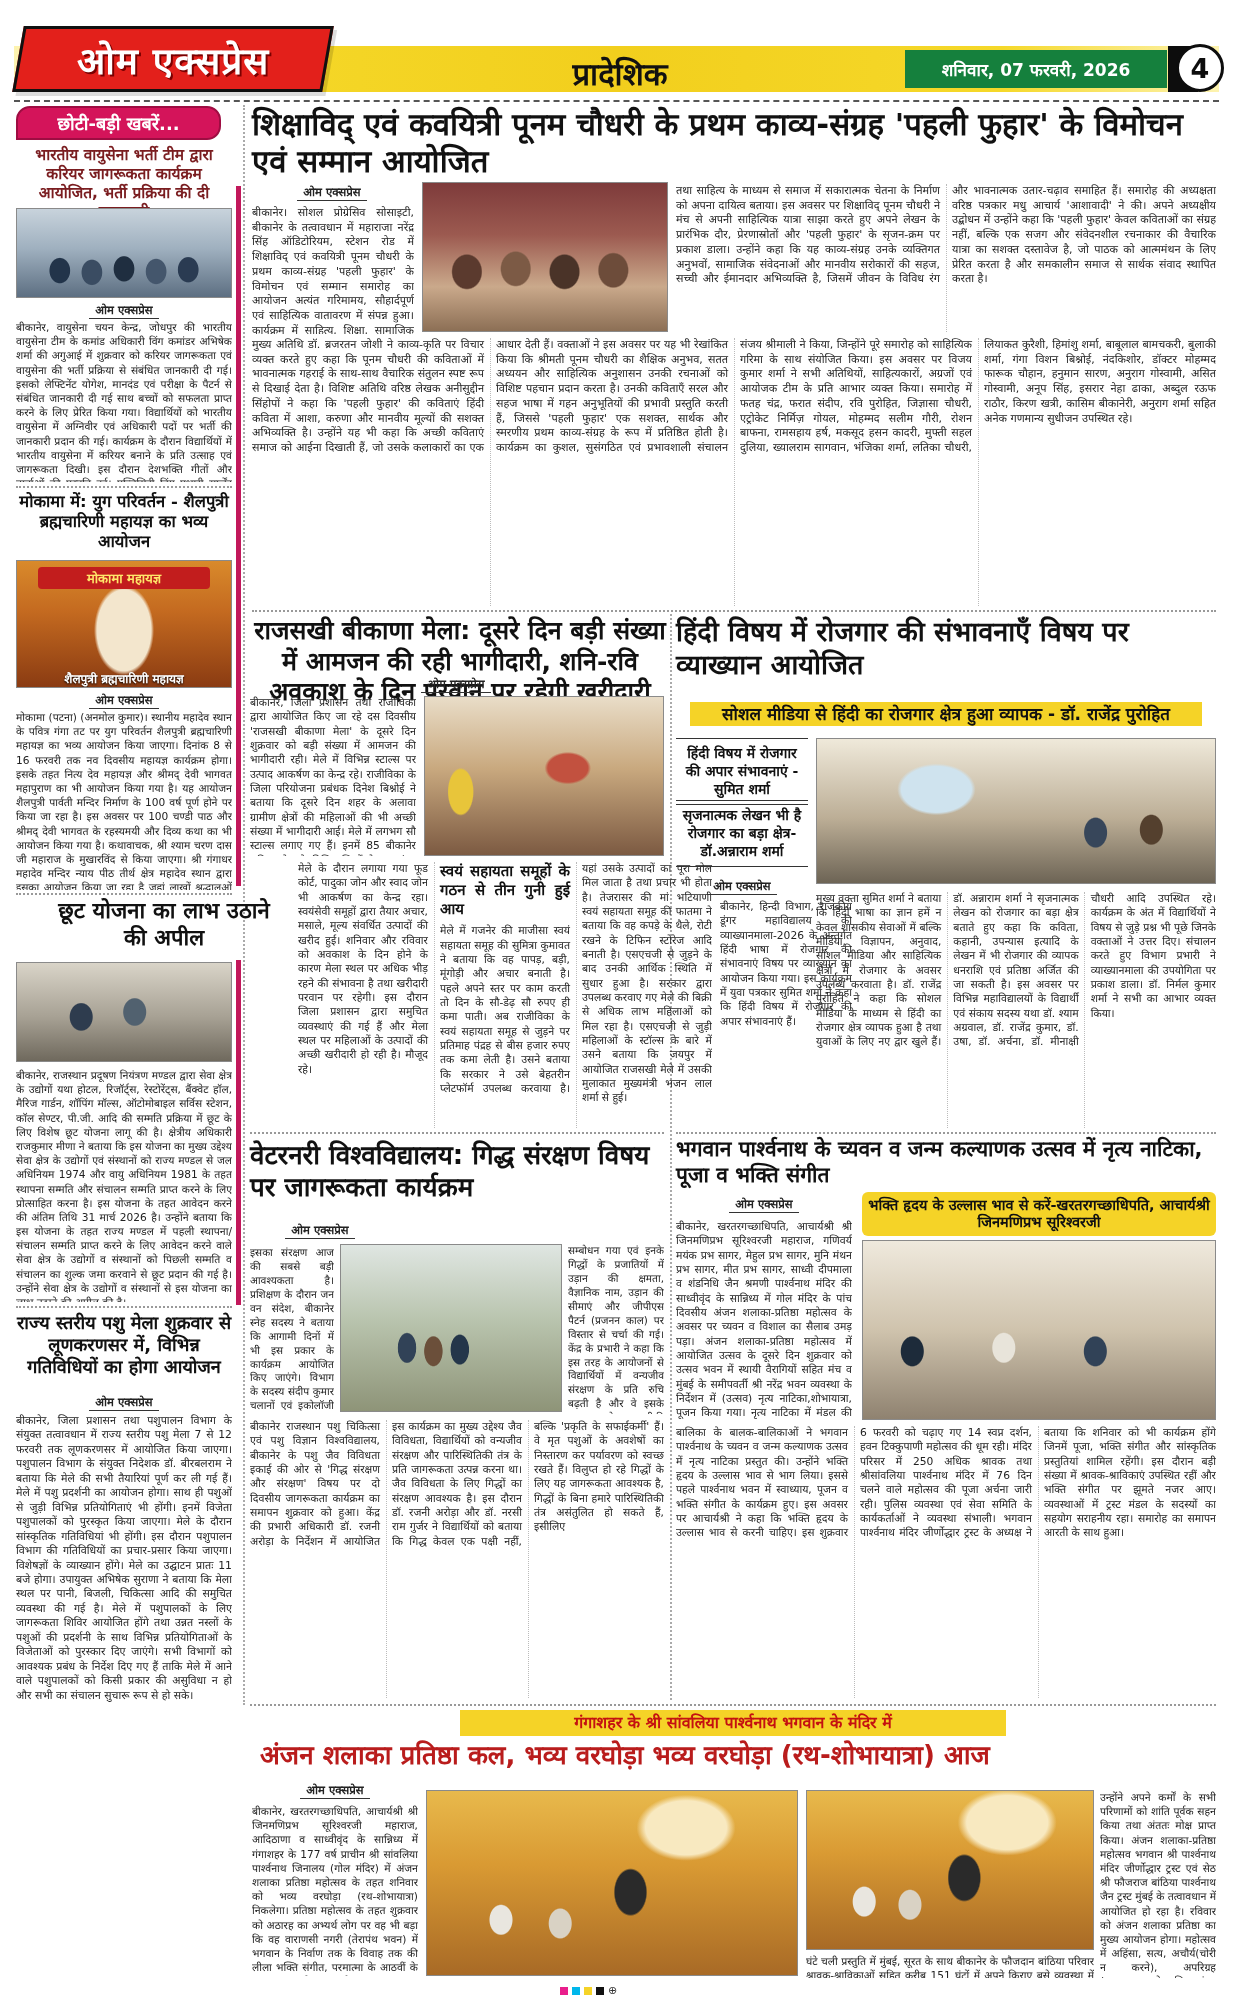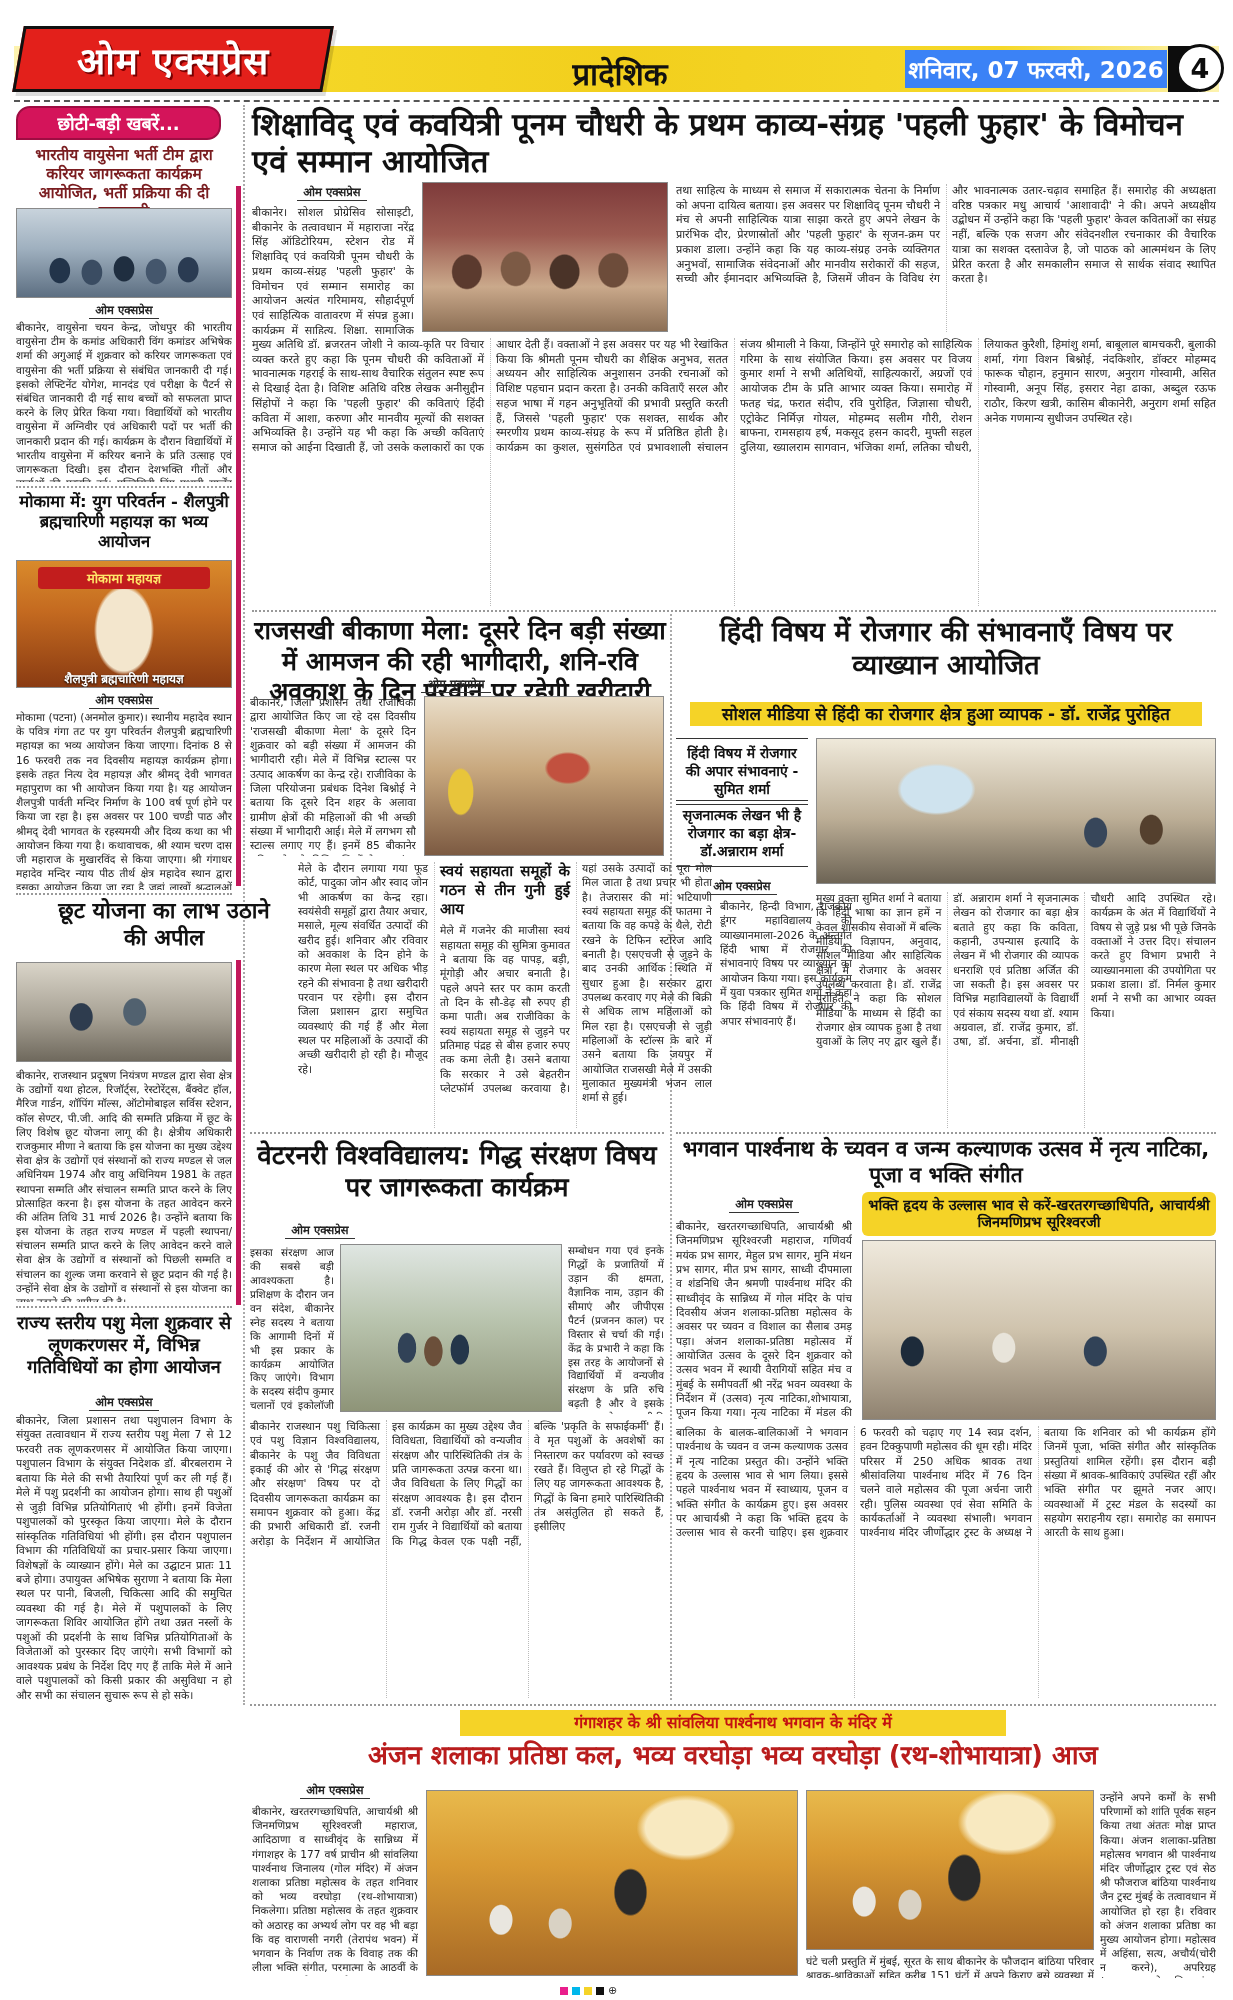--- a/index.html
+++ b/index.html
@@ -12,36 +12,36 @@
   
   .yellowband{background:linear-gradient(90deg,#fdf3b0 0%,#f5d829 18%,#f2cf1d 50%,#f5d829 82%,#fdf3b0 100%);}
   .masthead{
     background:#e3201b;border:3px solid #111;transform:skewX(-10deg);
     display:flex;align-items:center;justify-content:center;
     box-shadow:4px 4px 0 #00000022;
   }
   .masthead span{transform:skewX(10deg);color:#fff;font-weight:bold;font-size:37px;
     text-shadow:2px 2px 0 #7a0000;letter-spacing:1px;}
   .edition{font-size:31px;font-weight:bold;color:#111;text-align:center;}
-  .datebox{background:#3b82f6;color:#fff;font-weight:bold;font-size:23px;
+  .datebox{background:#15803d;color:#fff;font-weight:bold;font-size:17px;
     display:flex;align-items:center;justify-content:center;text-align:center;}
   .pagecircle{background:#fff;border:3px solid #0d0d0d;border-radius:50%;
     display:flex;align-items:center;justify-content:center;font-size:27px;font-weight:bold;color:#0d0d0d;}
   .dashrule{border-top:2px dashed #555;}
   .dotrule{border-top:2px dotted #999;}
   .vdot{border-left:2px dotted #aaa;}
   .magenta-bar{background:#c2185b;}
   
   .kickerbox{background:#d4145a;color:#fff;font-weight:bold;font-size:18px;
     border-radius:14px 14px 14px 0;display:flex;align-items:center;justify-content:center;
     border:2px solid #9e0d42;}
   .hl{font-weight:bold;line-height:1.22;color:#111;}
   .hl-maroon{color:#7a1d20;}
   .hl-red{color:#b91c1c;}
-  .hl-center{text-align:center;}
+  .hl-center{text-align:left;}
   .byline{font-weight:bold;font-size:11.5px;text-align:center;color:#222;}
   .byline b{display:inline-block;border-bottom:1.5px solid #333;padding:0 6px 1px;}
   .body{font-size:11px;line-height:1.34;text-align:justify;color:#222;overflow:hidden;}
   .cols2{column-count:2;column-gap:12px;column-rule:1px dotted #bbb;}
   .cols3{column-count:3;column-gap:12px;column-rule:1px dotted #bbb;}
   .cols4{column-count:4;column-gap:12px;column-rule:1px dotted #bbb;}
   .subhead-inline{font-weight:bold;font-size:15px;line-height:1.25;margin:6px 0;color:#111;}
   .yellowtag{background:#f5d327;color:#111;font-weight:bold;text-align:center;
     display:flex;align-items:center;justify-content:center;line-height:1.2;}
   .yellowtag.red{color:#c41111;}

